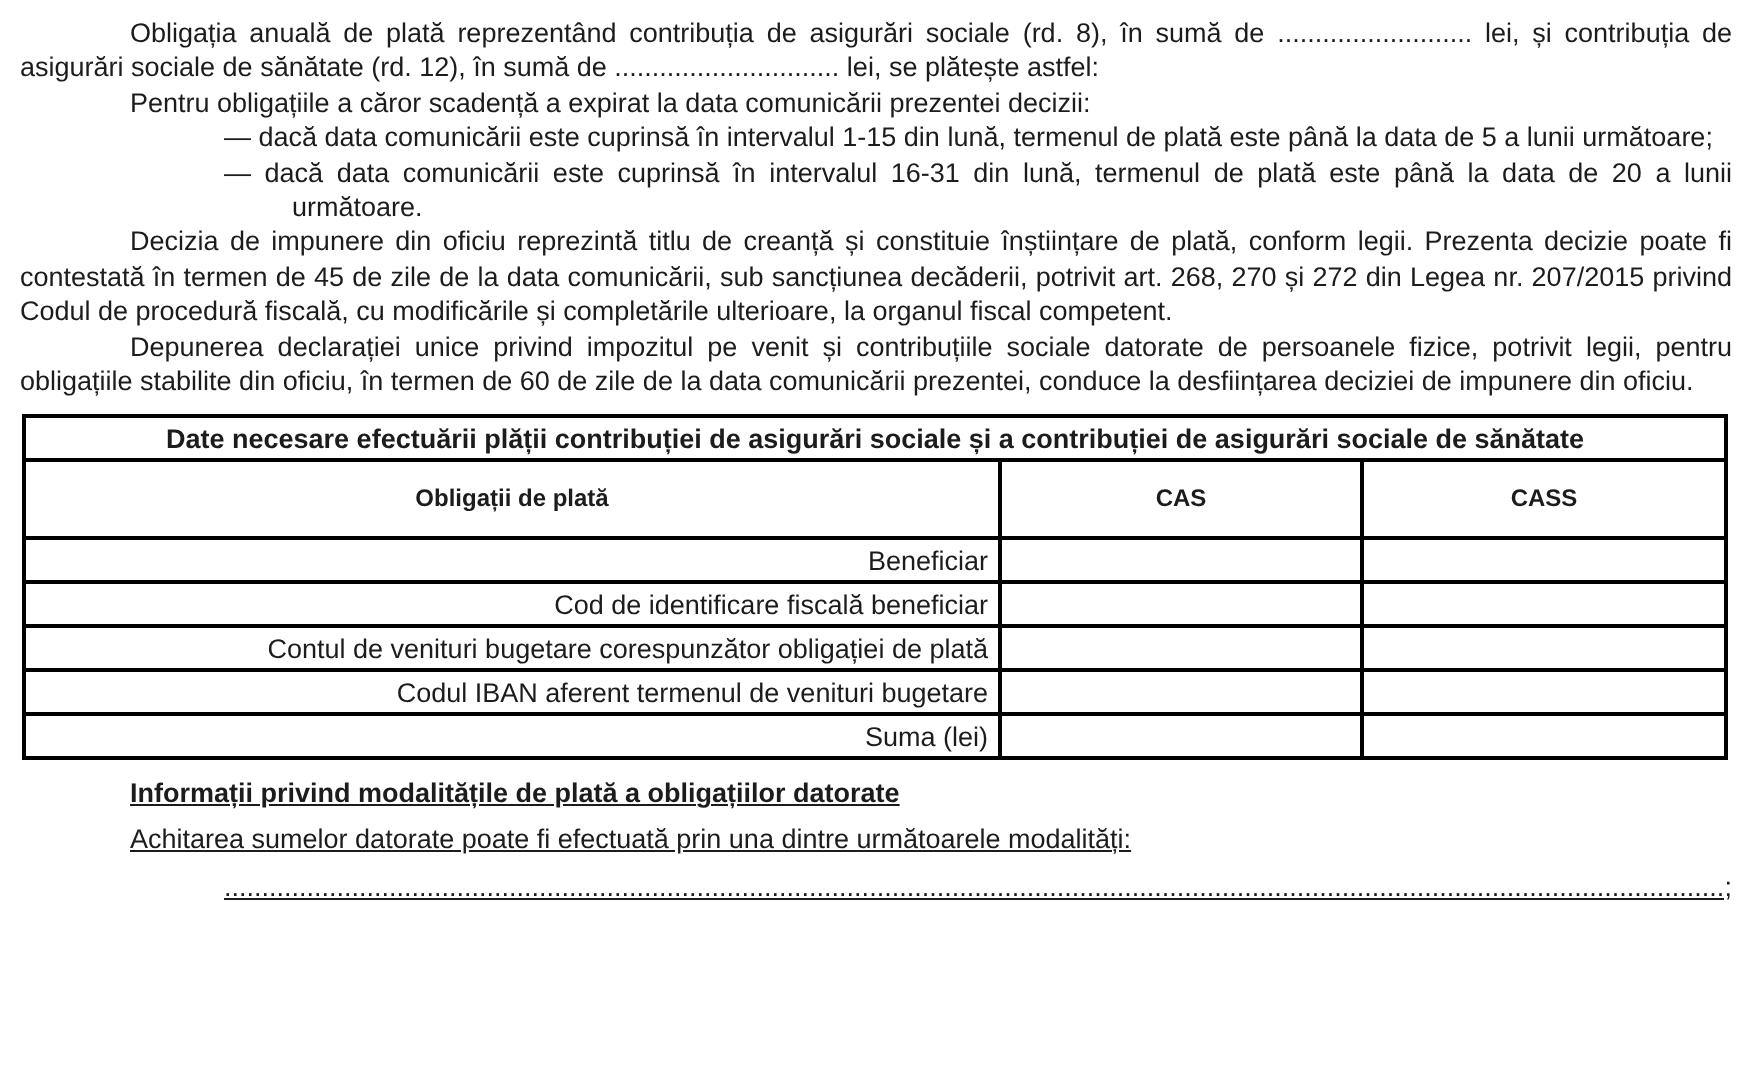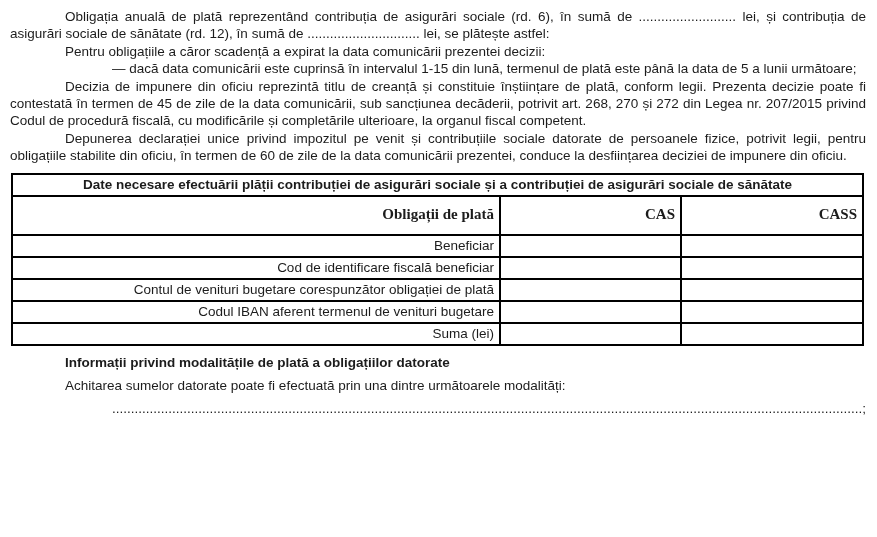--- a/index.html
+++ b/index.html
@@ -33,46 +33,46 @@
     vertical-align:middle;
   }
   .title-cell{
     font-weight:bold;
     text-align:center;
     height:20px;
     padding:1px 4px;
   }
   .head-row th{
     font-weight:bold;
-    text-align:right;
+    text-align:center;
     height:37px;
-    font-size:15px;
-    font-family:Liberation Serif, serif;
+    font-size:12px;
   }
   tbody.rows td{height:20px;}
   td.lbl{text-align:right;}
   td.val{text-align:left;}
 
-  .footer{margin-top:8px;}
+  .footer{margin-top:8px;text-decoration:underline;}
   .footer-heading{font-weight:bold;margin:0 0 0 55px;}
   .footer-intro{margin:5.5px 0 0 55px;}
   .footer-item{display:flex;align-items:baseline;margin:6px 0 0 102px;}
   .fi-text{white-space:pre;flex:0 0 auto;}
   .fi-leader{flex:1 1 auto;overflow:hidden;white-space:nowrap;}
   .fi-suffix{flex:0 0 auto;}
 </style>
 </head>
 <body>
 
 <div class="doc">
 
   <div class="intro">
-    <p class="para indent justify">Obligația anuală de plată reprezentând contribuția de asigurări sociale (rd. 6), în sumă de .......................... lei, și contribuția de asigurări sociale de sănătate (rd. 12), în sumă de .............................. lei, se plătește astfel:</p>
+    <p class="para indent justify">Obligația anuală de plată reprezentând contribuția de asigurări sociale (rd. 8), în sumă de .......................... lei, și contribuția de asigurări sociale de sănătate (rd. 12), în sumă de .............................. lei, se plătește astfel:</p>
     <p class="para indent">Pentru obligațiile a căror scadență a expirat la data comunicării prezentei decizii:</p>
     <p class="para dash justify">— dacă data comunicării este cuprinsă în intervalul 1-15 din lună, termenul de plată este până la data de 5 a lunii următoare;</p>
+    <p class="para dash justify">— dacă data comunicării este cuprinsă în intervalul 16-31 din lună, termenul de plată este până la data de 20 a lunii următoare.</p>
     <p class="para indent justify">Decizia de impunere din oficiu reprezintă titlu de creanță și constituie înștiințare de plată, conform legii. Prezenta decizie poate fi contestată în termen de 45 de zile de la data comunicării, sub sancțiunea decăderii, potrivit art. 268, 270 și 272 din Legea nr. 207/2015 privind Codul de procedură fiscală, cu modificările și completările ulterioare, la organul fiscal competent.</p>
     <p class="para indent justify">Depunerea declarației unice privind impozitul pe venit și contribuțiile sociale datorate de persoanele fizice, potrivit legii, pentru obligațiile stabilite din oficiu, în termen de 60 de zile de la data comunicării prezentei, conduce la desființarea deciziei de impunere din oficiu.</p>
   </div>
 
   <table class="pay-table">
     <colgroup>
       <col style="width:488px">
       <col style="width:181px">
       <col style="width:182px">
     </colgroup>

